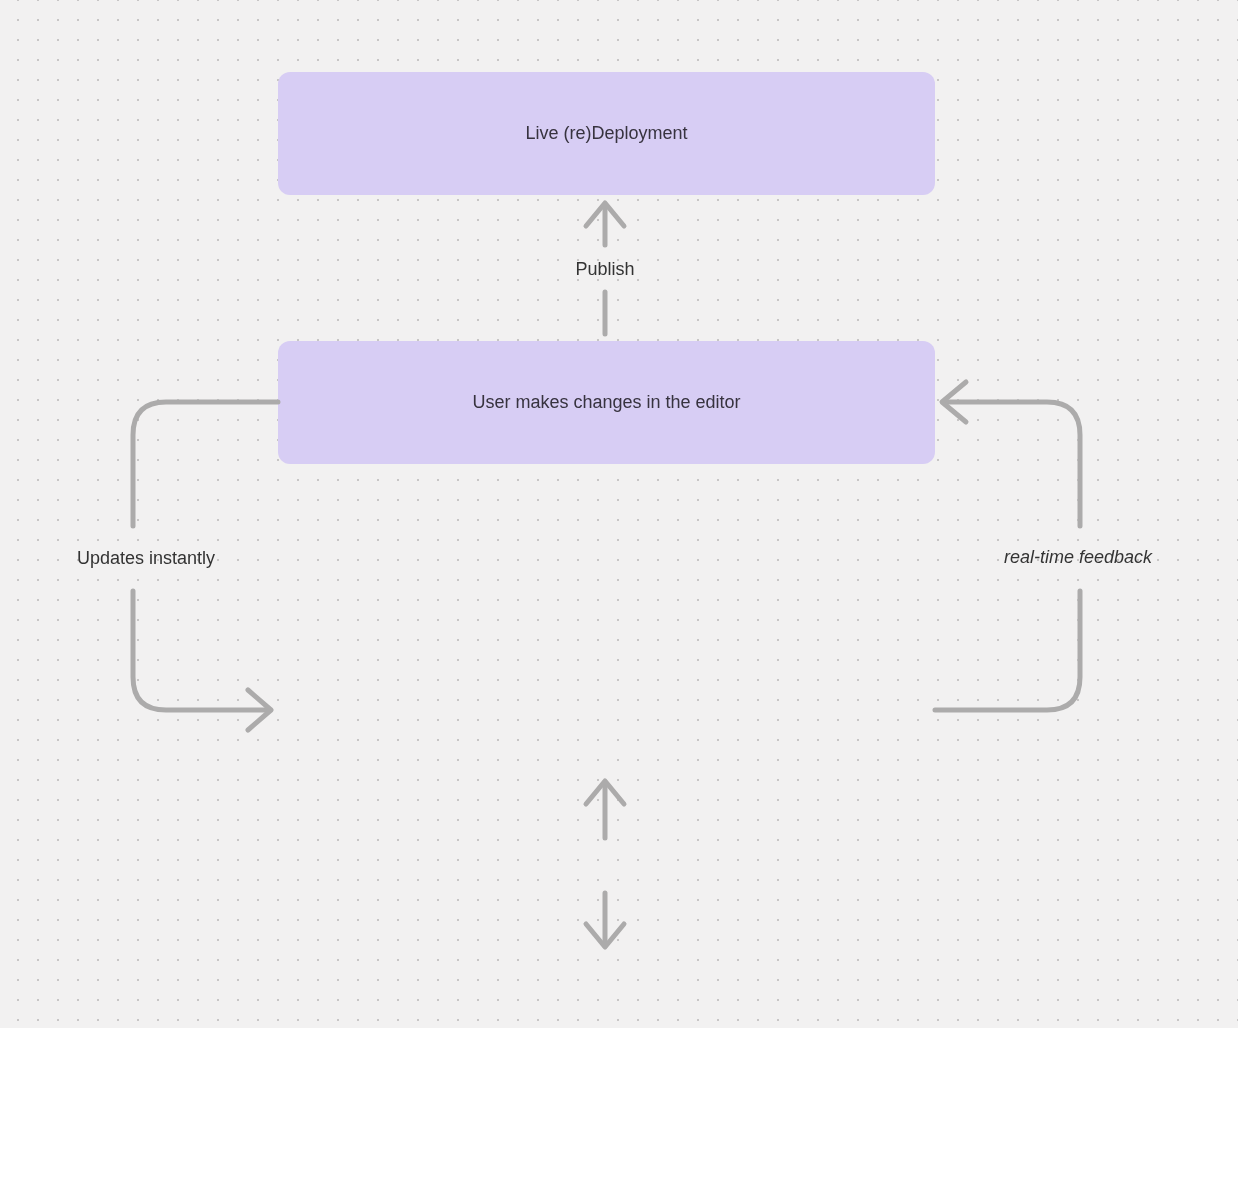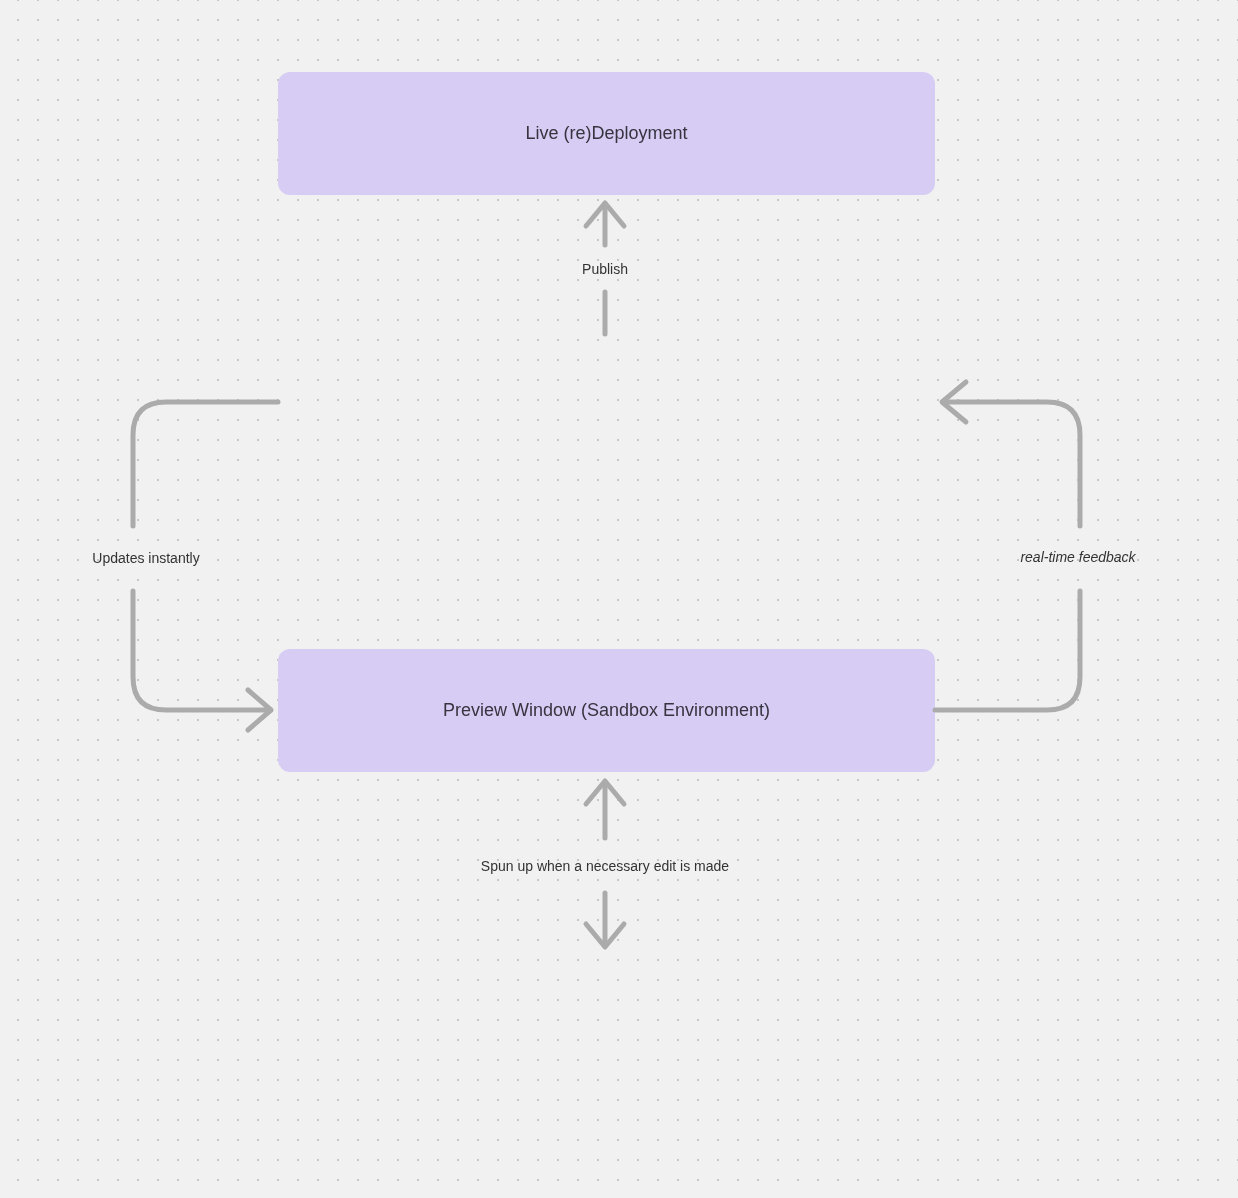--- a/index.html
+++ b/index.html
@@ -2,21 +2,21 @@
 <html><head>
 <meta charset="utf-8">
 <style>
   html, body {
     margin: 0;
     padding: 0;
   }
   .canvas {
     position: relative;
     width: 1238px;
-    height: 1198px;
+    height: 1028px;
     overflow: hidden;
     background-color: #F2F1F1;
     background-image: radial-gradient(circle, #C8C6C6 1.2px, rgba(0,0,0,0) 1.5px);
     background-size: 20px 20px;
     background-position: 8px 10px;
     font-family: "Liberation Sans", sans-serif;
   }
   .node {
     position: absolute;
     left: 278px;
@@ -47,39 +47,39 @@
   .edges-svg path {
     fill: none;
     stroke: #ACABAB;
     stroke-width: 5;
     stroke-linecap: round;
     stroke-linejoin: round;
   }
   .edge-label {
     position: absolute;
     transform: translate(-50%, -50%);
-    font-size: 14px;
+    font-size: 18px;
     color: #333333;
     white-space: nowrap;
   }
   .label-publish   { left: 605px;  top: 269px; }
   .label-updates   { left: 146px;  top: 558px; }
   .label-feedback  { left: 1078px; top: 557px; font-style: italic; }
   .label-spun-up   { left: 605px;  top: 866px; }
 </style>
 </head>
 <body>
 
 <div class="canvas">
 
   <div class="node node-1">
     <span>Live (re)Deployment</span>
   </div>
-  <div class="node node-3">
-    <span>Preview Window (Sandbox Environment)</span>
+  <div class="node node-2">
+    <span>User makes changes in the editor</span>
   </div>
 
   <svg class="edges-svg" viewBox="0 0 1238 1198" xmlns="http://www.w3.org/2000/svg">
 
     <g>
       <path d="M605 334 L605 292"></path>
       <path d="M605 245 L605 204"></path>
       <path d="M586 226 L605 203 L624 226"></path>
     </g>
 
@@ -99,15 +99,14 @@
       <path d="M605 838 L605 782"></path>
       <path d="M586 804 L605 781 L624 804"></path>
       <path d="M605 893 L605 946"></path>
       <path d="M586 924 L605 947 L624 924"></path>
     </g>
   </svg>
 
   <div class="edge-label label-publish">Publish</div>
   <div class="edge-label label-updates">Updates instantly</div>
   <div class="edge-label label-feedback">real-time feedback</div>
-  <div class="edge-label label-spun-up">Spun up when a necessary edit is made</div>
 
 </div>
 
 </body></html>

